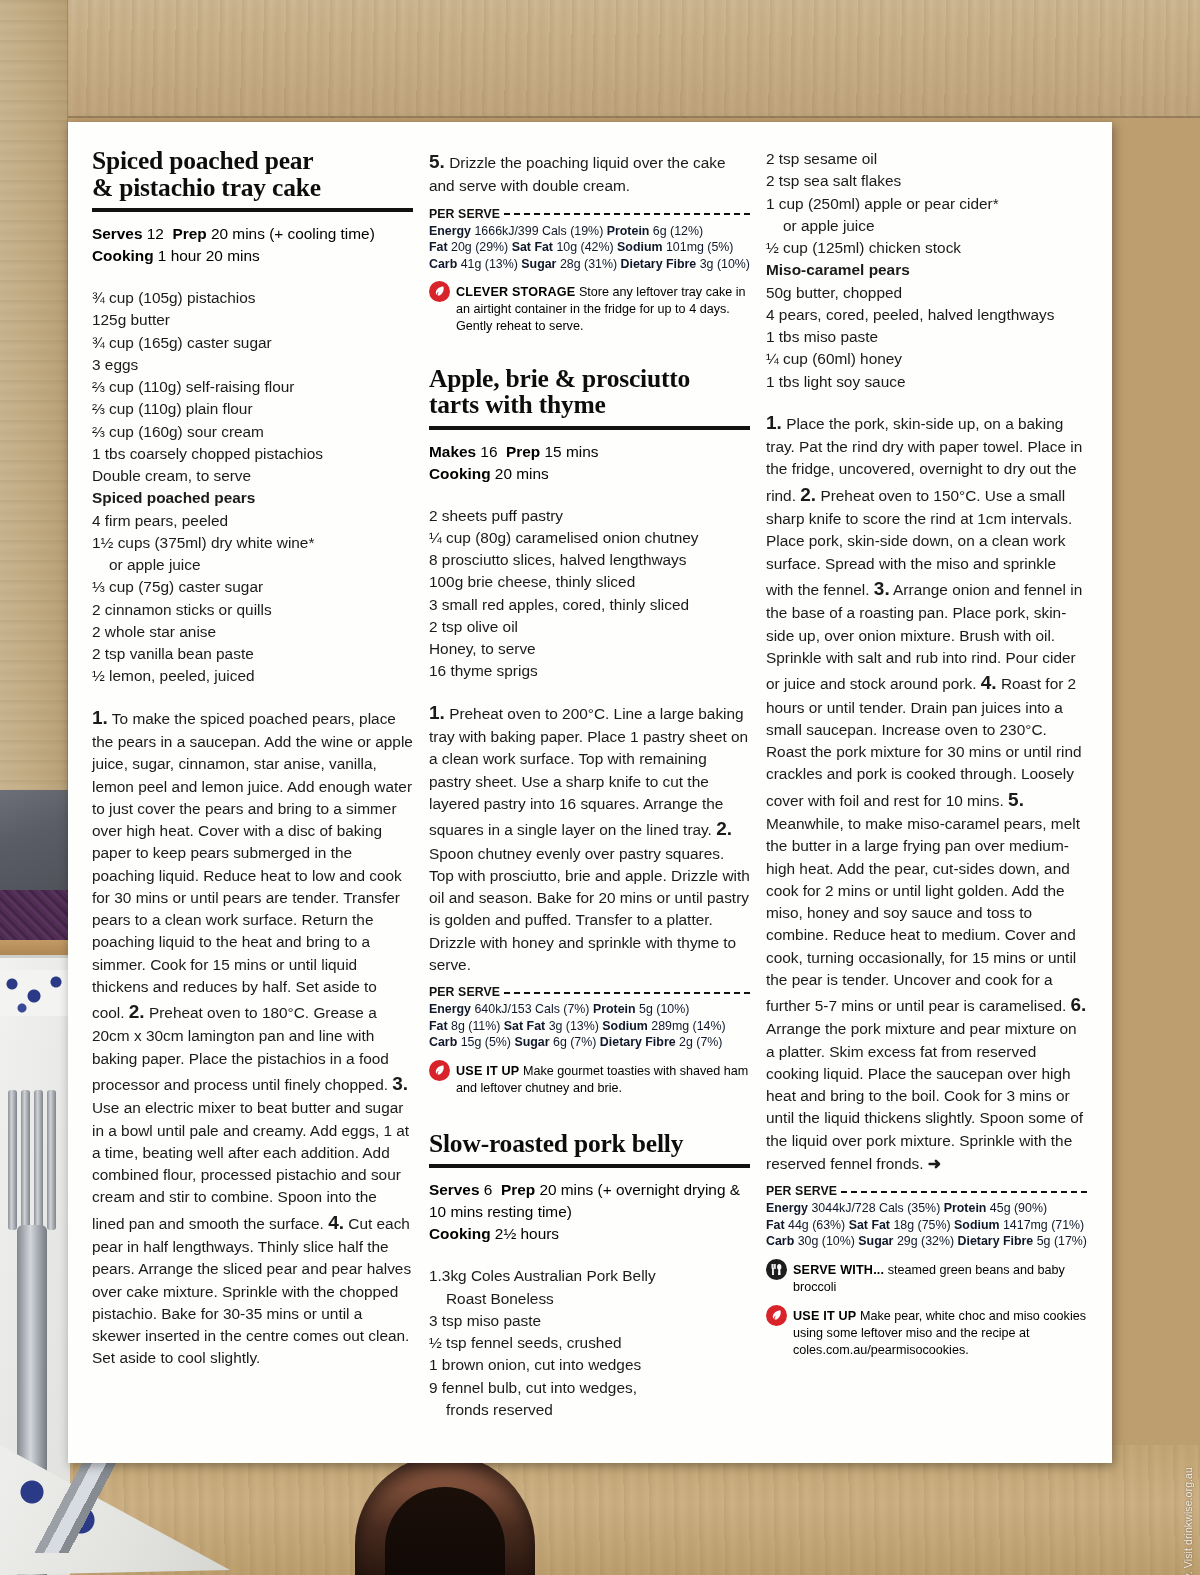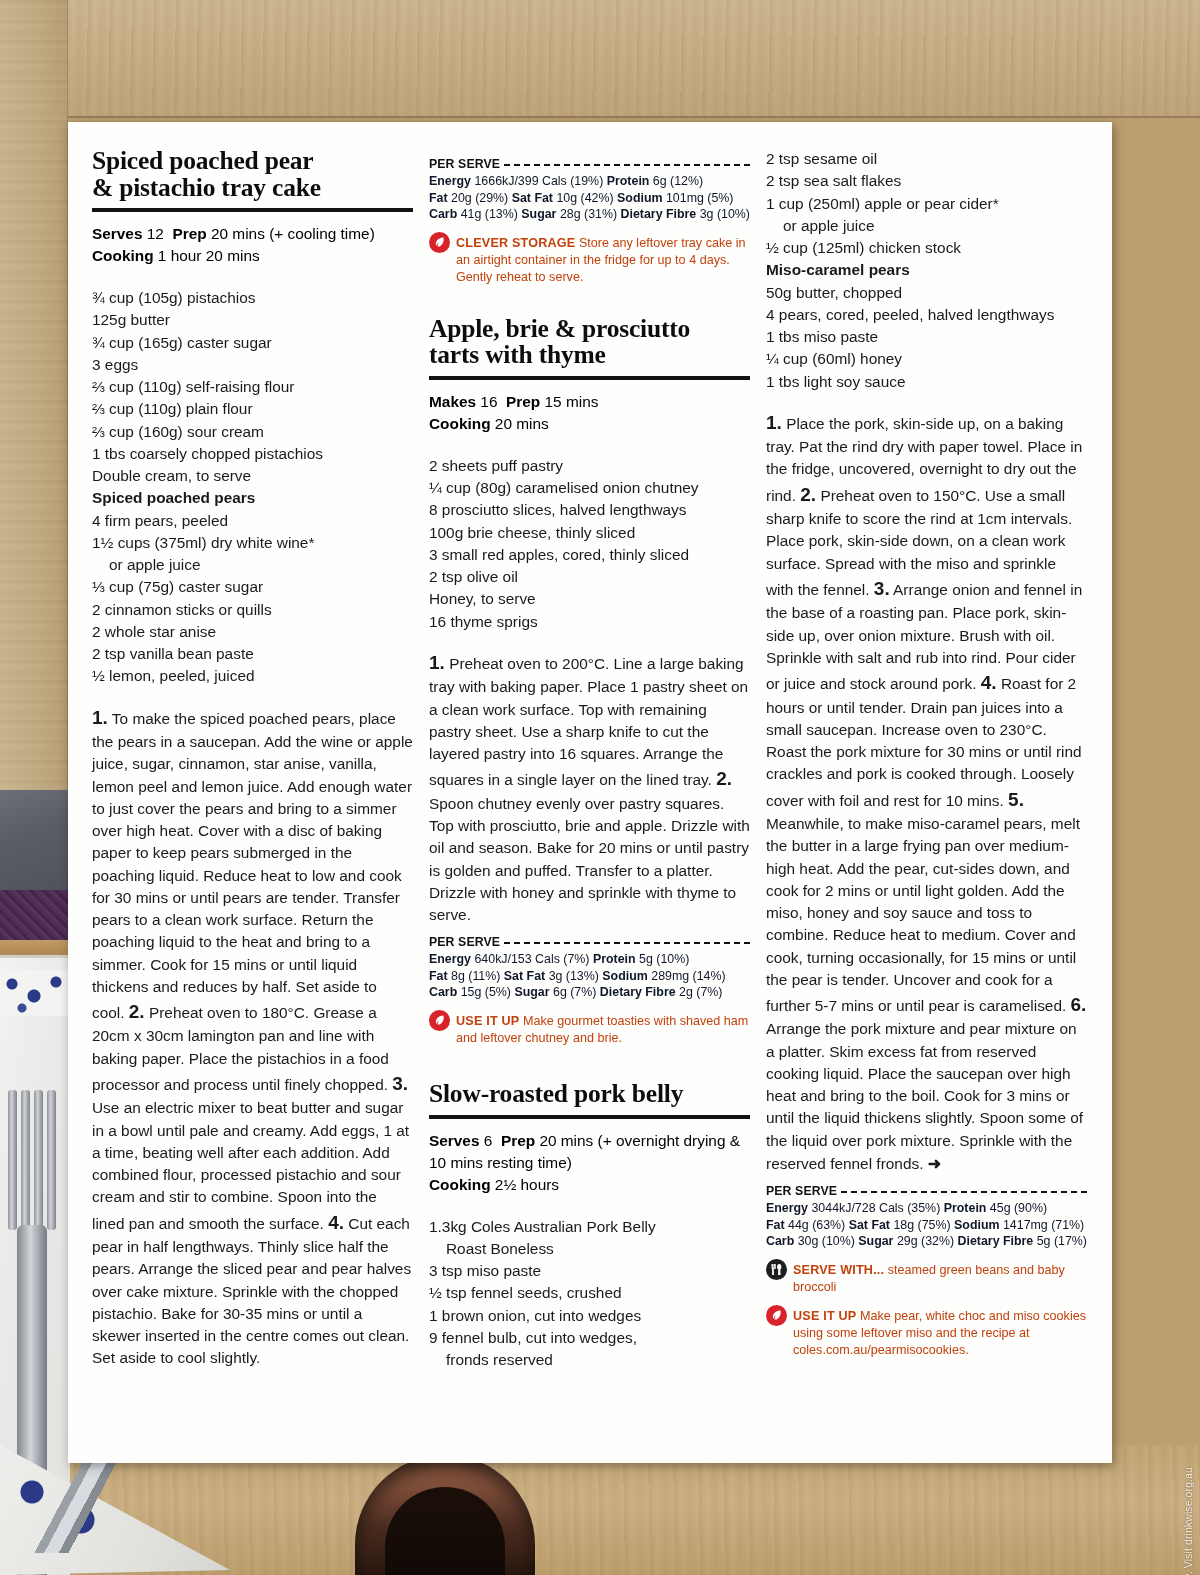--- a/index.html
+++ b/index.html
@@ -204,21 +204,21 @@
     line-height: 1.33;
     color: #0f172a;
     margin-top: 2px;
   }
   .nutri-body b { font-weight: bold; }
 
   
   .tip {
     display: flex; gap: 6px; align-items: flex-start;
     margin-top: 10px; margin-bottom: 4px;
-    font-size: 12.6px; line-height: 1.36; color: #c2410c;
+    font-size: 12.6px; line-height: 1.36; color: #000000;
   }
   .tip .badge {
     flex: 0 0 auto;
     width: 21px; height: 21px; border-radius: 50%;
     background: #d8232a;
     position: relative;
     margin-top: -1px;
   }
   .tip .badge.dark { background: #1e1e1e; }
   .tip .badge svg { position: absolute; left: 0; top: 0; }
@@ -303,20 +303,21 @@
           <div>2 cinnamon sticks or quills</div>
           <div>2 whole star anise</div>
           <div>2 tsp vanilla bean paste</div>
           <div>½ lemon, peeled, juiced</div>
         </div>
       <div class="spacer-sm"></div>
       <div class="method" id="r1-steps"><span><span class="num">1.</span> <span>To make the spiced poached pears, place the pears in a saucepan. Add the wine or apple juice, sugar, cinnamon, star anise, vanilla, lemon peel and lemon juice. Add enough water to just cover the pears and bring to a simmer over high heat. Cover with a disc of baking paper to keep pears submerged in the poaching liquid. Reduce heat to low and cook for 30 mins or until pears are tender. Transfer pears to a clean work surface. Return the poaching liquid to the heat and bring to a simmer. Cook for 15 mins or until liquid thickens and reduces by half. Set aside to cool.</span> </span><span><span class="num">2.</span> <span>Preheat oven to 180°C. Grease a 20cm x 30cm lamington pan and line with baking paper. Place the pistachios in a food processor and process until finely chopped.</span> </span><span><span class="num">3.</span> <span>Use an electric mixer to beat butter and sugar in a bowl until pale and creamy. Add eggs, 1 at a time, beating well after each addition. Add combined flour, processed pistachio and sour cream and stir to combine. Spoon into the lined pan and smooth the surface.</span> </span><span><span class="num">4.</span> <span>Cut each pear in half lengthways. Thinly slice half the pears. Arrange the sliced pear and pear halves over cake mixture. Sprinkle with the chopped pistachio. Bake for 30-35 mins or until a skewer inserted in the centre comes out clean. Set aside to cool slightly.</span> </span></div>
     </div>
 
     <div class="col">
+      <div class="method" id="r1-steps-cont"><span><span class="num">5.</span> <span>Drizzle the poaching liquid over the cake and serve with double cream.</span> </span></div>
 
       <div class="nutri">
         <div class="nutri-head">
           <span>PER SERVE</span>
           <span class="nutri-dashes"></span>
         </div>
         <div class="nutri-body" id="r1-nutri">
             <div><b>Energy</b> <span>1666kJ/399 Cals (19%)</span> <b>Protein</b> <span>6g (12%)</span></div>
             <div><b>Fat</b> <span>20g (29%)</span> <b>Sat Fat</b> <span>10g (42%)</span> <b>Sodium</b> <span>101mg (5%)</span></div>
             <div><b>Carb</b> <span>41g (13%)</span> <b>Sugar</b> <span>28g (31%)</span> <b>Dietary Fibre</b> <span>3g (10%)</span></div>

